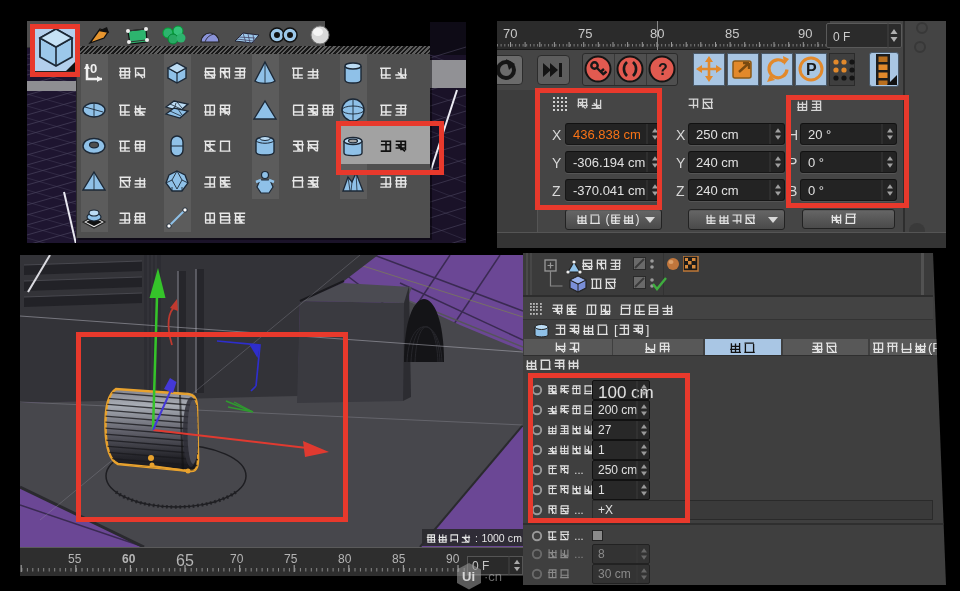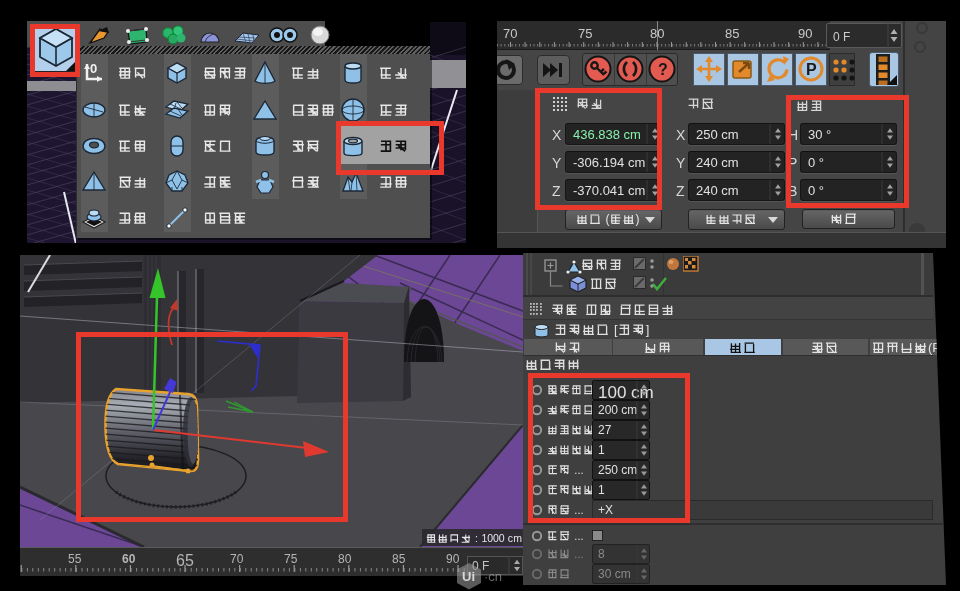--- a/index.html
+++ b/index.html
@@ -501,21 +501,21 @@
     <path d="M1.4 8.4L11.9 8.4M1.9 2.2L11.4 2.2M2.1 5.3L11.2 5.3M2.4 1.6L2.4 10.5M6.5 2.0L6.5 10.6M10.6 1.5L10.6 10.8M3.9 5.9L9.6 11.5M15.8 8.4L24.8 8.4M15.5 11.3L25.4 11.3M24.6 2.8L24.6 11.1M20.5 2.1L20.5 10.9M17.6 5.9L23.7 11.5" stroke="#d6d6d6" stroke-width="1.31" fill="none" opacity="1.00"></path>
   </svg>
 <svg style="position:absolute;left:687px;top:97px;overflow:visible" width="29" height="16">
     <path d="M1.7 2.2L11.4 2.2M1.6 8.4L10.8 8.4M6.5 2.7L6.5 11.5M10.6 1.7L10.6 10.8M15.2 11.3L25.9 11.3M15.7 5.3L25.9 5.3M15.5 2.2L25.7 2.2M16.4 2.0L16.4 11.7M24.6 1.7L24.6 10.8M17.9 5.9L23.3 11.5" stroke="#d6d6d6" stroke-width="1.31" fill="none" opacity="1.00"></path>
   </svg>
 <svg style="position:absolute;left:796px;top:99px;overflow:visible" width="29" height="16">
     <path d="M1.2 8.4L11.3 8.4M1.4 11.3L10.8 11.3M1.4 5.3L11.3 5.3M2.4 2.4L2.4 11.1M10.6 1.5L10.6 11.8M6.5 2.8L6.5 10.7M15.9 5.3L25.2 5.3M16.1 8.4L25.2 8.4M15.1 11.3L25.5 11.3M16.0 2.2L25.2 2.2M20.5 2.3L20.5 11.7M24.6 1.8L24.6 11.8" stroke="#d6d6d6" stroke-width="1.31" fill="none" opacity="1.00"></path>
   </svg>
 <div style="position:absolute;left:552px;top:128px;font-size:14px;color:#d8d8d8;white-space:nowrap;line-height:1;">X</div>
 <div style="position:absolute;left:565px;top:123px;width:97px;height:22px;background:#232323;border:1px solid #161616;border-top:1px solid #111;border-radius:3px;box-shadow:0 1px 0 #555;"></div>
-<div style="position:absolute;left:573px;top:128px;font-size:13px;color:#86efac;white-space:nowrap;line-height:1;">436.838 cm</div>
+<div style="position:absolute;left:573px;top:128px;font-size:13px;color:#f97316;white-space:nowrap;line-height:1;">436.838 cm</div>
 <svg style="position:absolute;left:646px;top:123px;" width="16" height="22">
     <path d="M1 1v20" stroke="#3a3a3a" stroke-width="1"></path>
     <path d="M6.0 9.4L9.0 5.2L12.0 9.4Z" fill="#a0a0a0"></path>
     <path d="M6.0 12.6L9.0 16.8L12.0 12.6Z" fill="#a0a0a0"></path>
   </svg>
 <div style="position:absolute;left:552px;top:156px;font-size:14px;color:#d8d8d8;white-space:nowrap;line-height:1;">Y</div>
 <div style="position:absolute;left:565px;top:151px;width:97px;height:22px;background:#232323;border:1px solid #161616;border-top:1px solid #111;border-radius:3px;box-shadow:0 1px 0 #555;"></div>
 <div style="position:absolute;left:573px;top:156px;font-size:13px;color:#e0e0e0;white-space:nowrap;line-height:1;text-align:right;">-306.194 cm</div>
 <svg style="position:absolute;left:646px;top:151px;" width="16" height="22">
     <path d="M1 1v20" stroke="#3a3a3a" stroke-width="1"></path>
@@ -549,21 +549,21 @@
 <div style="position:absolute;left:676px;top:184px;font-size:14px;color:#d8d8d8;white-space:nowrap;line-height:1;">Z</div>
 <div style="position:absolute;left:688px;top:179px;width:97px;height:22px;background:#232323;border:1px solid #161616;border-top:1px solid #111;border-radius:3px;box-shadow:0 1px 0 #555;"></div>
 <div style="position:absolute;left:696px;top:184px;font-size:13px;color:#e0e0e0;white-space:nowrap;line-height:1;">240 cm</div>
 <svg style="position:absolute;left:769px;top:179px;" width="16" height="22">
     <path d="M1 1v20" stroke="#3a3a3a" stroke-width="1"></path>
     <path d="M6.0 9.4L9.0 5.2L12.0 9.4Z" fill="#a0a0a0"></path>
     <path d="M6.0 12.6L9.0 16.8L12.0 12.6Z" fill="#a0a0a0"></path>
   </svg>
 <div style="position:absolute;left:788px;top:128px;font-size:14px;color:#d8d8d8;white-space:nowrap;line-height:1;">H</div>
 <div style="position:absolute;left:800px;top:123px;width:97px;height:22px;background:#232323;border:1px solid #161616;border-top:1px solid #111;border-radius:3px;box-shadow:0 1px 0 #555;"></div>
-<div style="position:absolute;left:808px;top:128px;font-size:13px;color:#e0e0e0;white-space:nowrap;line-height:1;">30 °</div>
+<div style="position:absolute;left:808px;top:128px;font-size:13px;color:#e0e0e0;white-space:nowrap;line-height:1;">20 °</div>
 <svg style="position:absolute;left:881px;top:123px;" width="16" height="22">
     <path d="M1 1v20" stroke="#3a3a3a" stroke-width="1"></path>
     <path d="M6.0 9.4L9.0 5.2L12.0 9.4Z" fill="#a0a0a0"></path>
     <path d="M6.0 12.6L9.0 16.8L12.0 12.6Z" fill="#a0a0a0"></path>
   </svg>
 <div style="position:absolute;left:788px;top:156px;font-size:14px;color:#d8d8d8;white-space:nowrap;line-height:1;">P</div>
 <div style="position:absolute;left:800px;top:151px;width:97px;height:22px;background:#232323;border:1px solid #161616;border-top:1px solid #111;border-radius:3px;box-shadow:0 1px 0 #555;"></div>
 <div style="position:absolute;left:808px;top:156px;font-size:13px;color:#e0e0e0;white-space:nowrap;line-height:1;">0 °</div>
 <svg style="position:absolute;left:881px;top:151px;" width="16" height="22">
     <path d="M1 1v20" stroke="#3a3a3a" stroke-width="1"></path>

